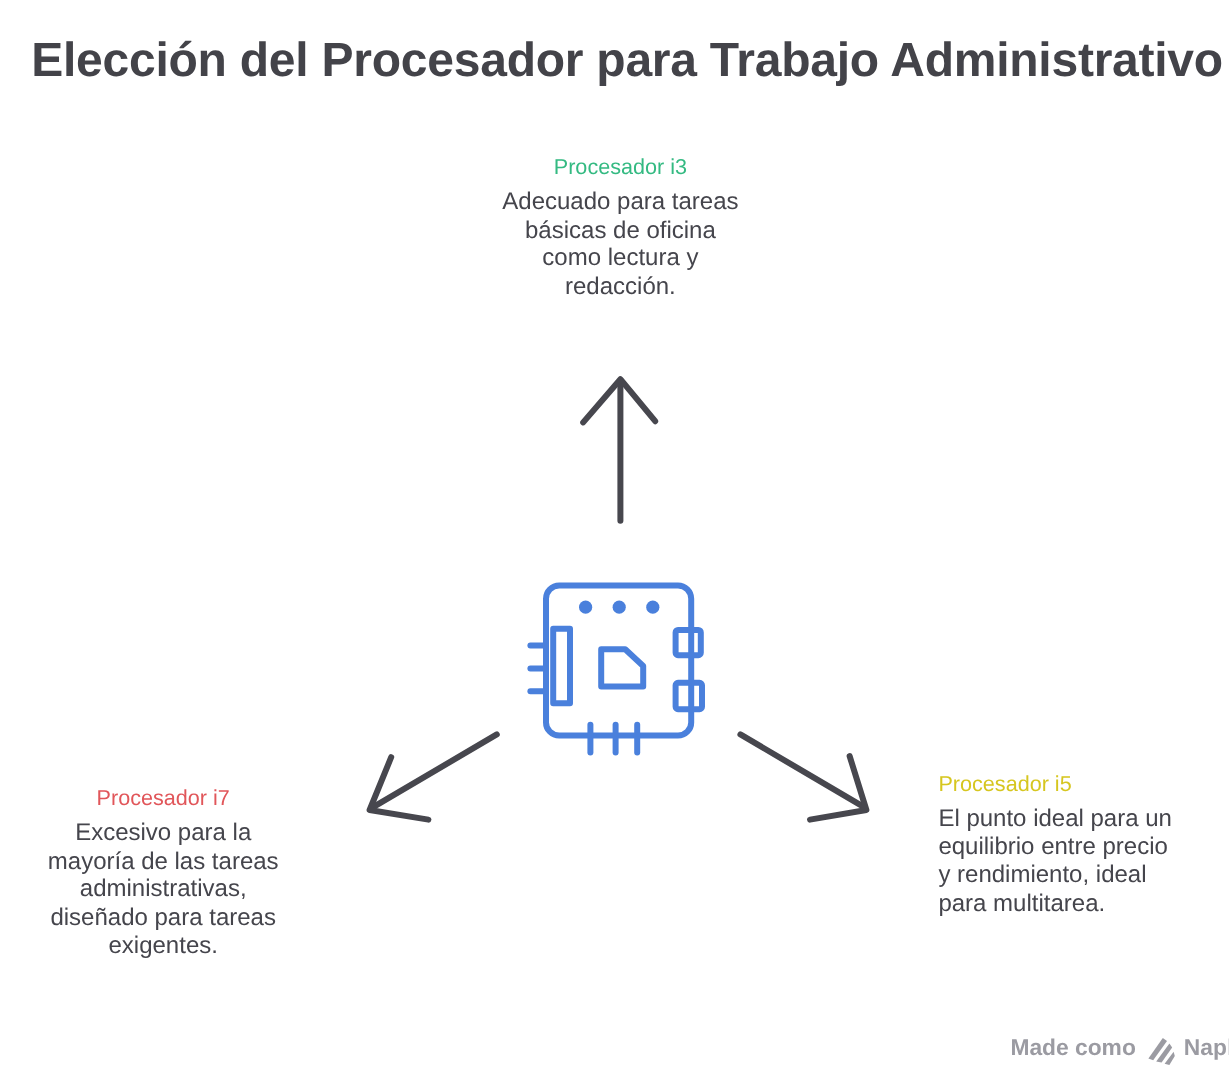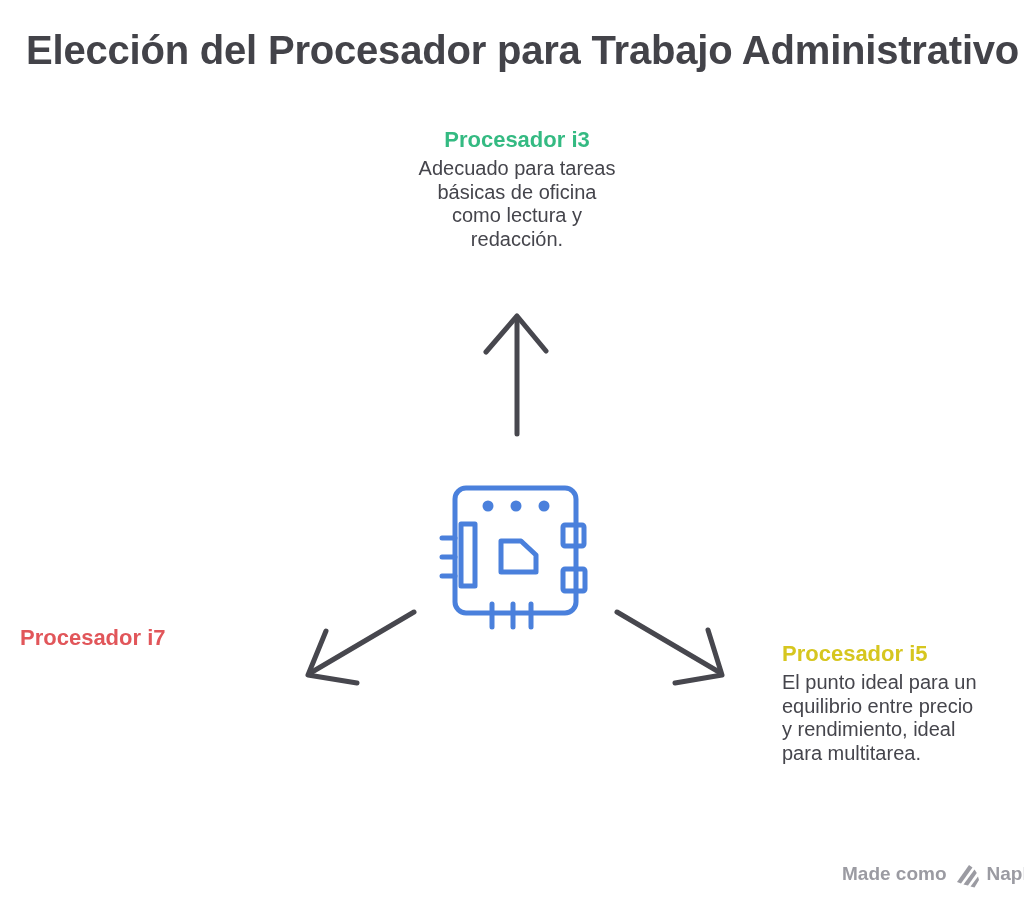--- a/index.html
+++ b/index.html
@@ -18,35 +18,35 @@
     width:990px;
     font-size:40px;
     line-height:40px;
     font-weight:700;
     color:#434349;
     letter-spacing:-0.2px;
     white-space:nowrap;
   }
   .node{position:absolute;}
   .node-heading{
-    font-size:22px;
+    font-size:18px;
     line-height:27px;
-    font-weight:700;
+    font-weight:400;
     margin:0 0 4px 0;
   }
   .node-body{
     font-size:20px;
     line-height:23.5px;
     font-weight:400;
     color:#45454C;
     white-space:pre-line;
     margin:0;
   }
   .node-i3{left:377px; top:126px; width:280px; text-align:center;}
-  .node-i7{left:20px;  top:624px; width:232px; text-align:left;}
+  .node-i7{left:20px;  top:652px; width:232px; text-align:center;}
   .node-i5{left:782px; top:640px; width:242px; text-align:left;}
   .diagram-svg{
     position:absolute;
     left:0; top:0;
     width:1024px; height:905px;
     pointer-events:none;
   }
   .watermark{
     position:absolute;
     left:842px;
@@ -72,20 +72,25 @@
   <div class="node node-i3">
     <p class="node-heading" style="color: rgb(52, 186, 130);">Procesador i3</p>
     <p class="node-body">Adecuado para tareas
 básicas de oficina
 como lectura y
 redacción.</p>
   </div>
 
   <div class="node node-i7">
     <p class="node-heading" style="color: rgb(225, 86, 90);">Procesador i7</p>
+    <p class="node-body">Excesivo para la
+mayoría de las tareas
+administrativas,
+diseñado para tareas
+exigentes.</p>
   </div>
 
   <div class="node node-i5">
     <p class="node-heading" style="color: rgb(214, 198, 31);">Procesador i5</p>
     <p class="node-body">El punto ideal para un
 equilibrio entre precio
 y rendimiento, ideal
 para multitarea.</p>
   </div>
 

